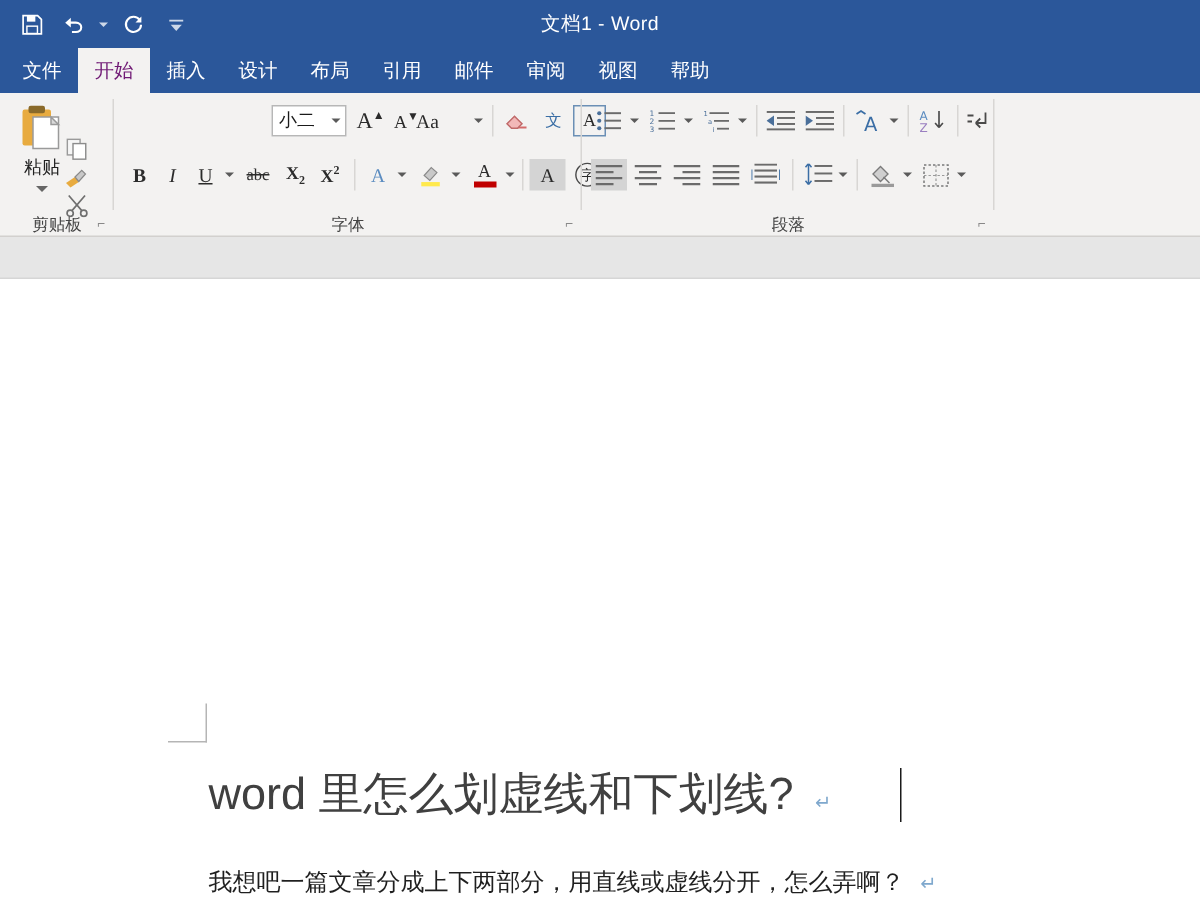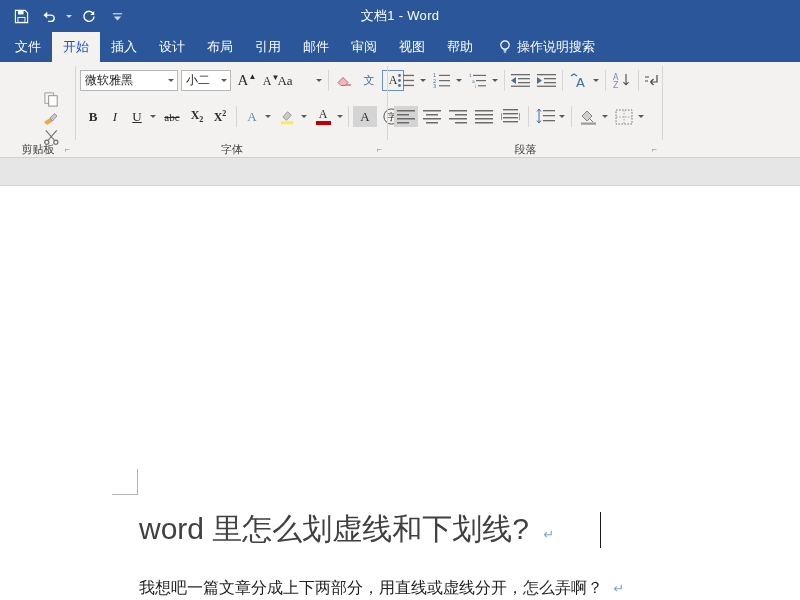--- a/index.html
+++ b/index.html
@@ -40,21 +40,21 @@
   
   .tabstrip {
     position: absolute; left: 0; top: 32px; width: 800px; height: 30px;
     background: #2b579a; display: flex; align-items: flex-end;
     padding-left: 4px;
   }
   .tab {
     height: 30px; padding: 0 11px; display: flex; align-items: center;
     font-size: 13px; color: #ffffff; white-space: nowrap;
   }
-  .tab.active { background: #f3f2f1; color: #1d4ed8; }
+  .tab.active { background: #f3f2f1; color: #701a75; }
   .tellme {
     display: flex; align-items: center; gap: 5px; height: 30px;
     padding: 0 8px 0 14px; color: #ffffff; font-size: 13px; white-space: nowrap;
   }
   .bulb { width: 14px; height: 16px; display: block; }
 
   
   .ribbon {
     position: absolute; left: 0; top: 62px; width: 800px; height: 96px;
     background: #f3f2f1; border-bottom: 1px solid #d2d0ce;
@@ -181,35 +181,37 @@
     <div class="tab">文件</div>
     <div class="tab active">开始</div>
     <div class="tab">插入</div>
     <div class="tab">设计</div>
     <div class="tab">布局</div>
     <div class="tab">引用</div>
     <div class="tab">邮件</div>
     <div class="tab">审阅</div>
     <div class="tab">视图</div>
     <div class="tab">帮助</div>
-    <div class="tellme">
-      <span class="bulb">
-        <svg width="14" height="16" viewBox="0 0 14 16">
-            <circle cx="7" cy="6" r="4.2" fill="none" stroke="#fff" stroke-width="1.2"></circle>
-            <rect x="5.4" y="10.6" width="3.2" height="1.1" fill="#fff"></rect>
-            <rect x="5.8" y="12.4" width="2.4" height="1.1" fill="#fff"></rect>
-          </svg>
-      </span>
-      <span>操作说明搜索</span>
-    </div>
   </div>
 
   <div class="ribbon">
 
     <div class="rgroup" style="left:0; width:76px;">
+      <div class="clip-paste">
+        <span class="paste-icon">
+          <svg width="32" height="34" viewBox="0 0 32 34">
+            <rect x="3" y="5" width="19" height="24" rx="1.5" fill="#e8ab3f"></rect>
+            <rect x="7" y="2.5" width="11" height="5" rx="1.5" fill="#8a6a2a"></rect>
+            <rect x="10" y="10" width="17" height="21" fill="#ffffff" stroke="#9a9a9a" stroke-width="1"></rect>
+            <path d="M22 10l5 5h-5z" fill="#d9d9d9" stroke="#9a9a9a" stroke-width="1"></path>
+          </svg>
+        </span>
+        <span class="paste-label">粘贴</span>
+        <span class="paste-caret"></span>
+      </div>
 
       <div class="btn" style="left:40px; top:64px; width:22px; height:20px;">
         <svg width="17" height="17" viewBox="0 0 18 18">
             <path d="M3 2.5l9.5 11M14.5 2.5L5 13.5" stroke="#6f6f6f" stroke-width="1.2" fill="none"></path>
             <circle cx="4" cy="15" r="2.2" fill="none" stroke="#6f6f6f" stroke-width="1.2"></circle>
             <circle cx="13.6" cy="15" r="2.2" fill="none" stroke="#6f6f6f" stroke-width="1.2"></circle>
           </svg>
       </div>
       <div class="btn" style="left:40px; top:27px; width:22px; height:20px;">
         <svg width="17" height="17" viewBox="0 0 18 18">
@@ -222,26 +224,20 @@
             <path d="M2 11l6-4 3 3-6 4z" fill="#e8ab3f"></path>
             <path d="M8 7l4.5-4.5 2.5 2.5L10.5 10z" fill="#c8c8c8" stroke="#8a8a8a" stroke-width=".8"></path>
           </svg>
       </div>
       <div class="rgroup-label">剪贴板</div>
       <div class="launcher">⌐</div>
       <div class="rgroup-sep" style="left:75px;"></div>
     </div>
 
     <div class="rgroup" style="left:76px; width:312px;">
-      <div class="combo" style="left:4px; top:8px; width:98px; height:21px;">
-        <span class="cv">微软雅黑</span>
-        <span class="cdrop">
-            <span class="caret-sm"></span>
-          </span>
-      </div>
       <div class="combo" style="left:105px; top:8px; width:50px; height:21px;">
         <span class="cv">小二</span>
         <span class="cdrop">
             <span class="caret-sm"></span>
           </span>
       </div>
 
       <div class="btn" style="left:160px; top:8px; width:22px; height:21px;">
         <span class="icon-txt" style="font-size:15px;">A<sup style="font-size:8px;">▲</sup></span>
       </div>

